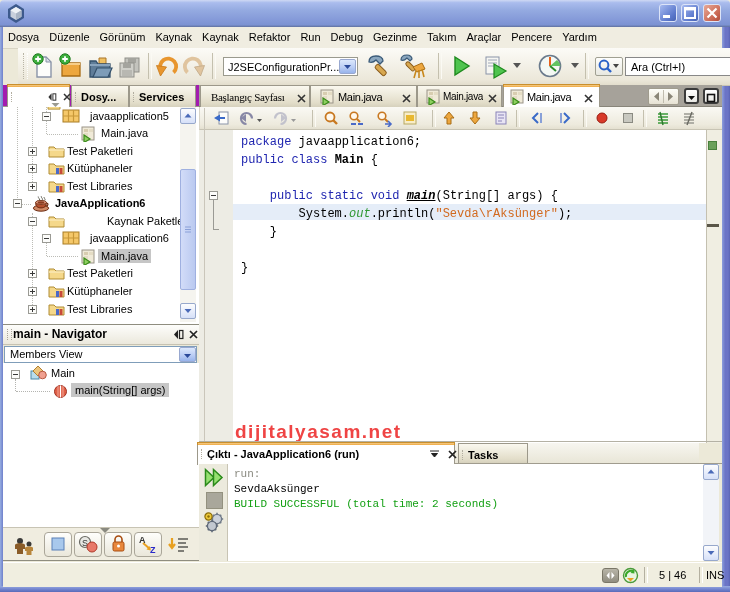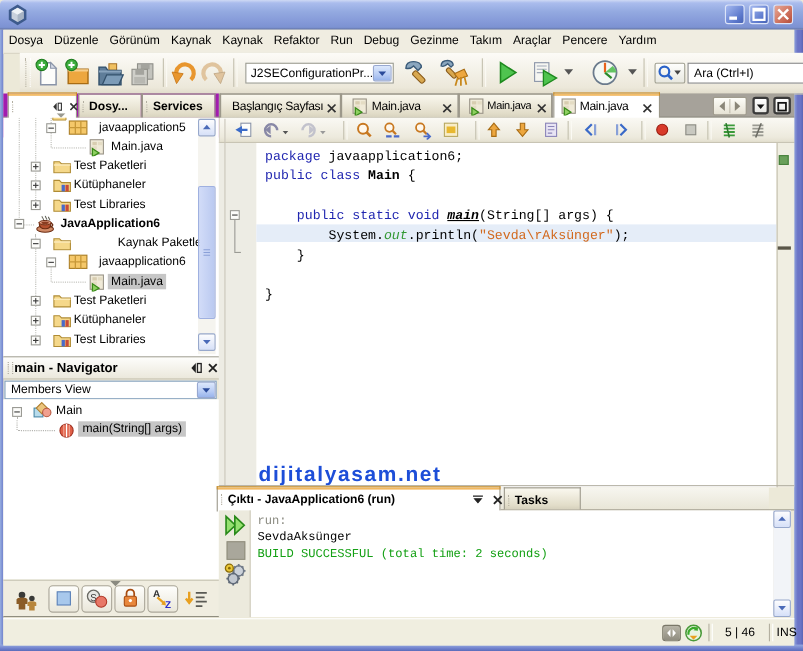--- a/index.html
+++ b/index.html
@@ -386,21 +386,21 @@
         <path d="M8 10 L15 16" stroke="#e8a020" stroke-width="2"></path>
         <path d="M16 17.5 L11.5 16.5 L14.5 13 Z" fill="#e8a020"></path>
       </svg></div>
  <svg class="abs" style="left:163px;top:7px" width="24" height="20" viewBox="0 0 24 20">
   <path d="M6 3 L6 12 M3 9 L6 13 L9 9" fill="none" stroke="#e8a020" stroke-width="2.2"></path>
   <path d="M12 4 H22 M12 8 H20 M12 12 H22 M12 16 H18" stroke="#5a5a54" stroke-width="1.6"></path>
  </svg>
 </div>
 <div id="edTabs" class="abs">
  <div class="abs" style="left:0;top:21px;width:523px;height:1px;background:#88857a;"></div>
- <div class="tab ntb" style="left:1px;width:110px;">
+ <div class="tab ntb" style="left:1px;width:110px;font-family:Liberation Serif, serif;">
    <span class="tablbl" style="left:10px;">Başlangıç Sayfası</span>
    <svg class="abs" style="left:96px;top:8px" width="9" height="9">
         <path d="M1 1 L8 8 M8 1 L1 8" stroke="#333" stroke-width="1.6"></path>
       </svg>
  </div>
  <div class="tab ntb" style="left:111px;width:107px;">
    <svg class="abs" style="left:8px;top:3px" width="16" height="16" viewBox="0 0 16 16">
         <rect x="2" y="1" width="12" height="13" fill="#f0ead8" stroke="#9a9488"></rect>
         <rect x="4" y="3" width="4" height="3" fill="#d8cdb0"></rect>
         <rect x="9" y="3" width="4" height="3" fill="#e4dcc4"></rect>
@@ -530,21 +530,21 @@
  <svg class="icon17" style="left:481px">
       <path d="M3 4 L13 4 M3 7 L13 7 M3 10 L13 10 M3 13 L13 13" stroke="#9a9a92" stroke-width="1.6"></path>
       <path d="M11 2 L6 15" stroke="#6a6a62" stroke-width="1.4"></path>
     </svg>
 </div>
 <div id="gutter" class="abs">
  <div class="hnd" style="left:10px;top:61px;"></div>
  <div class="abs" style="left:14px;top:70px;width:1px;height:29px;background:#9a9a94;"></div>
  <div class="abs" style="left:14px;top:99px;width:6px;height:1px;background:#9a9a94;"></div>
 </div>
-<div id="code" class="abs"><div class="abs" style="left:0;top:74px;width:473px;height:16px;background:#e5edf8;"></div><div class="abs" style="left:2px;top:293px;color:#1d4ed8;font-weight:bold;font-size:19px;letter-spacing:1.5px;font-family:'Liberation Sans',sans-serif;">dijitalyasam.net</div><div style="position:relative;padding:3px 0 0 8px;"><span class="k">package</span> javaapplication6;
+<div id="code" class="abs"><div class="abs" style="left:0;top:74px;width:473px;height:16px;background:#e5edf8;"></div><div class="abs" style="left:2px;top:293px;color:#ef4444;font-weight:bold;font-size:19px;letter-spacing:1.5px;font-family:'Liberation Sans',sans-serif;">dijitalyasam.net</div><div style="position:relative;padding:3px 0 0 8px;"><span class="k">package</span> javaapplication6;
 <span class="k">public</span> <span class="k">class</span> <b>Main</b> {
 
     <span class="k">public</span> <span class="k">static</span> <span class="k">void</span> <b><i style="text-decoration:underline;">main</i></b>(String[] args) {
         System.<span class="o">out</span>.println(<span class="s">"Sevda\rAksünger"</span>);
     }
 
 }</div></div>
 <div id="stripe" class="abs">
  <div class="abs" style="left:1px;top:11px;width:9px;height:9px;background:#6aa05a;border:1px solid #48803c;box-sizing:border-box;"></div>
  <div class="abs" style="left:0;top:94px;width:12px;height:3px;background:#5a5648;"></div>

